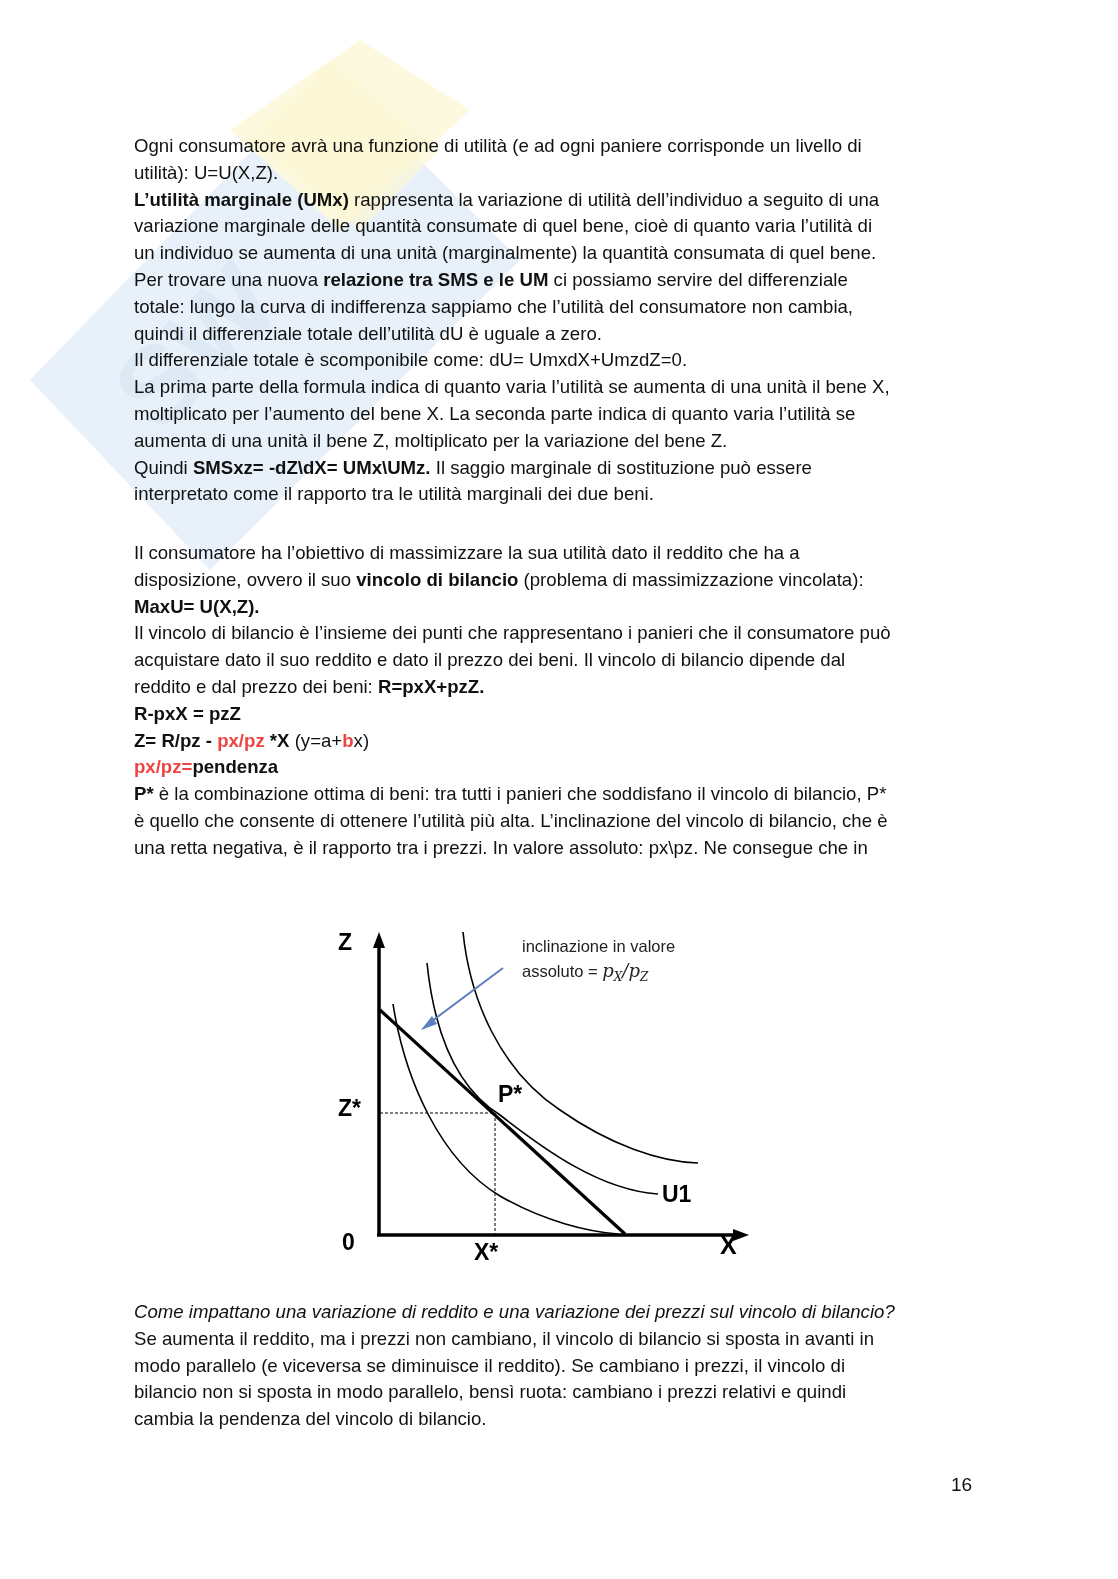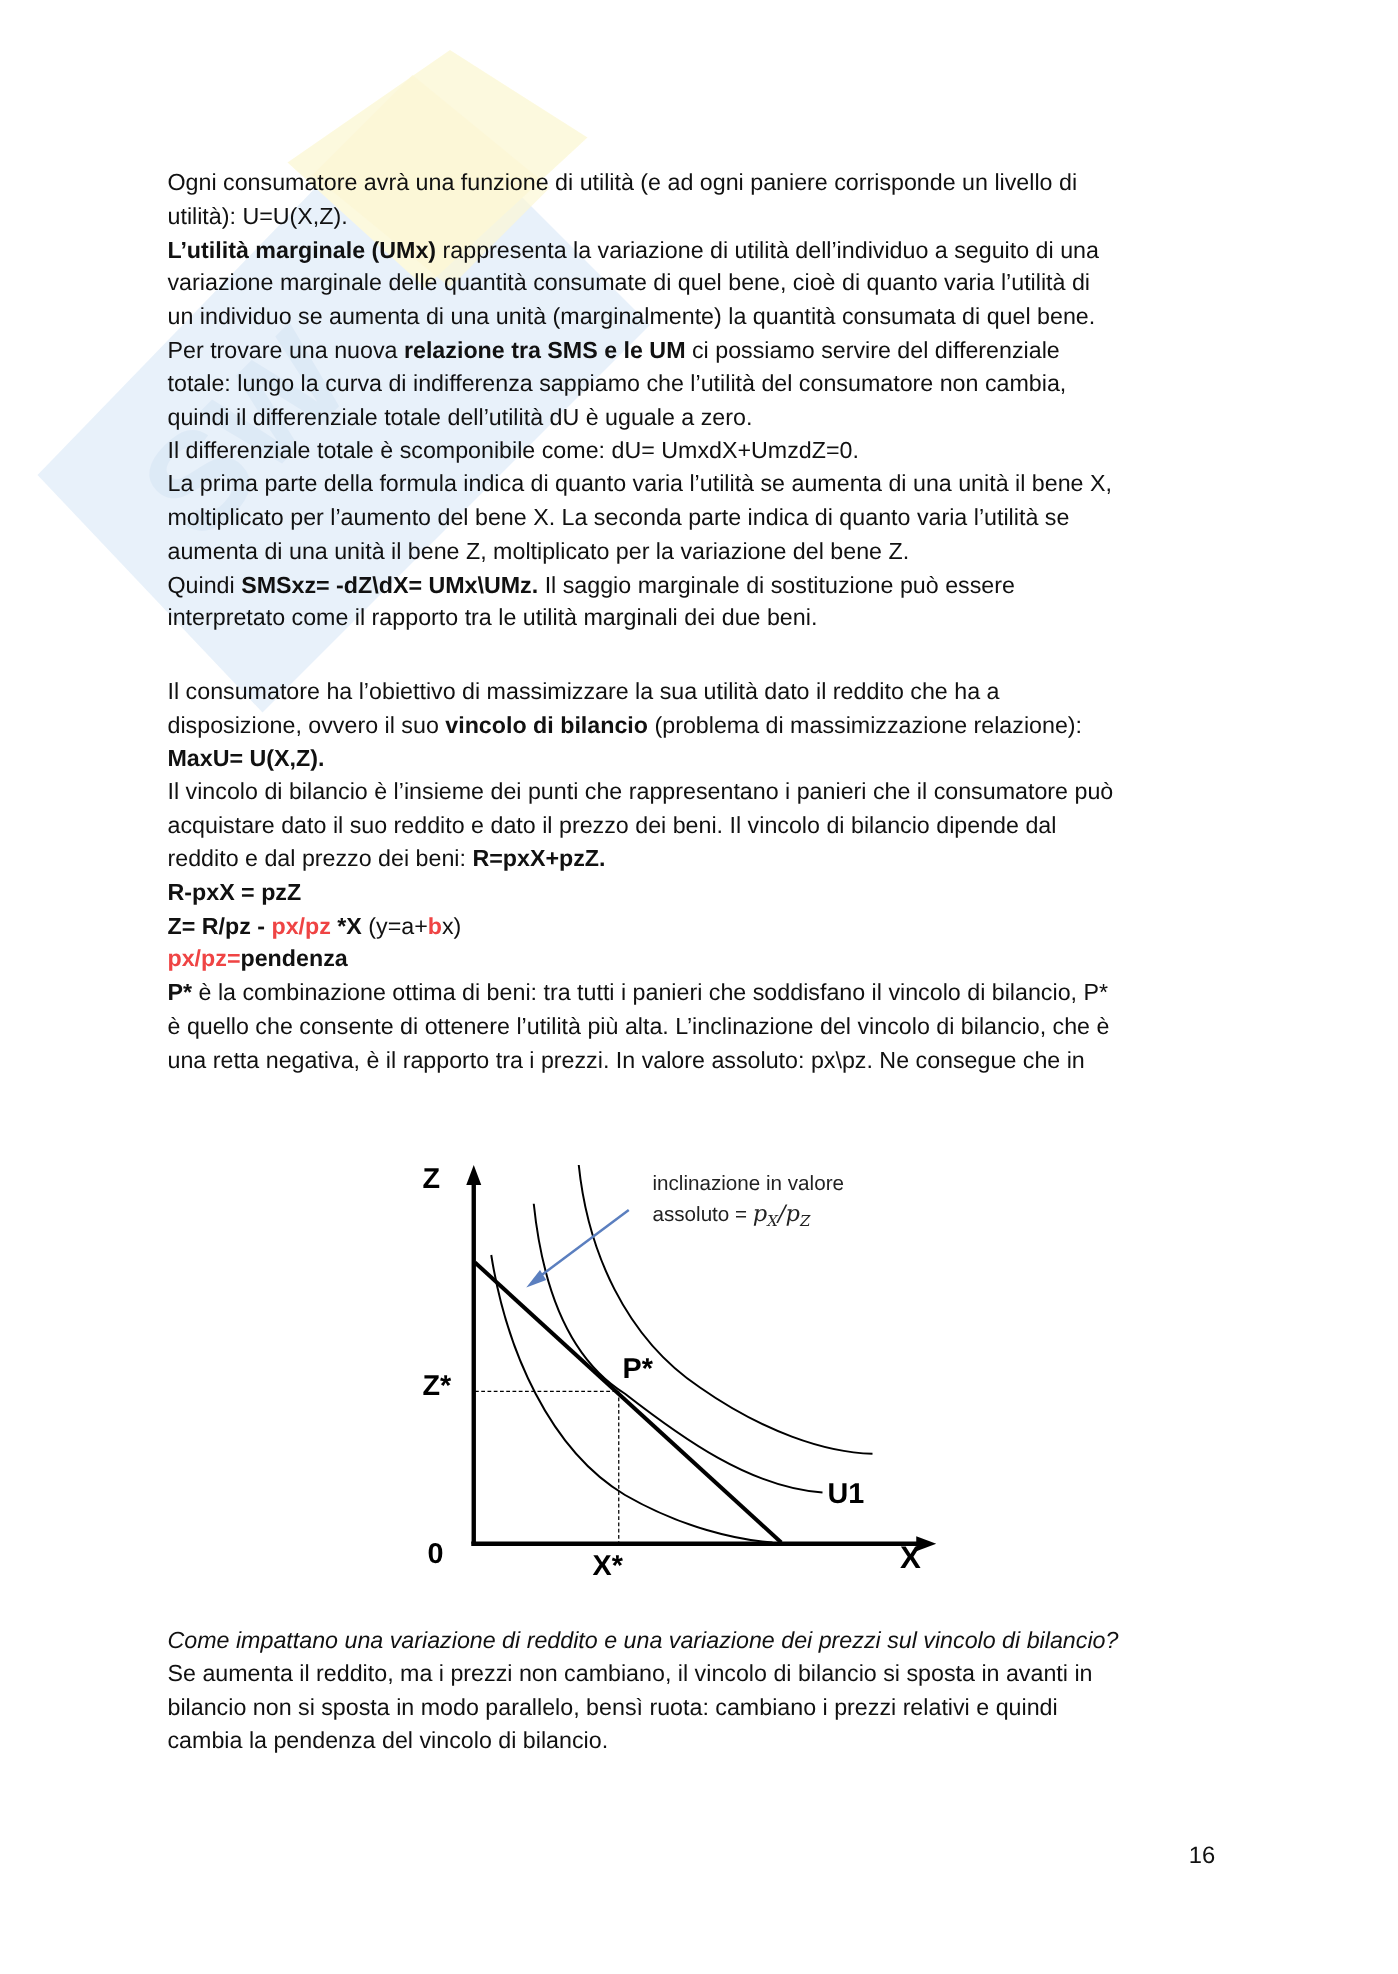--- a/index.html
+++ b/index.html
@@ -50,21 +50,21 @@
     <p><span>Il differenziale totale è scomponibile come: dU= UmxdX+UmzdZ=0.</span></p>
     <p><span>La prima parte della formula indica di quanto varia l’utilità se aumenta di una unità il bene X,</span></p>
     <p><span>moltiplicato per l’aumento del bene X. La seconda parte indica di quanto varia l’utilità se</span></p>
     <p><span>aumenta di una unità il bene Z, moltiplicato per la variazione del bene Z.</span></p>
     <p><span>Quindi </span><span class="b">SMSxz= -dZ\dX= UMx\UMz.</span><span> Il saggio marginale di sostituzione può essere</span></p>
     <p><span>interpretato come il rapporto tra le utilità marginali dei due beni.</span></p>
   </div>
 
   <div class="text-block" style="top:540px;">
     <p><span>Il consumatore ha l’obiettivo di massimizzare la sua utilità dato il reddito che ha a</span></p>
-    <p><span>disposizione, ovvero il suo </span><span class="b">vincolo di bilancio</span><span> (problema di massimizzazione relazione):</span></p>
+    <p><span>disposizione, ovvero il suo </span><span class="b">vincolo di bilancio</span><span> (problema di massimizzazione vincolata):</span></p>
     <p><span class="b">MaxU= U(X,Z).</span></p>
     <p><span>Il vincolo di bilancio è l’insieme dei punti che rappresentano i panieri che il consumatore può</span></p>
     <p><span>acquistare dato il suo reddito e dato il prezzo dei beni. Il vincolo di bilancio dipende dal</span></p>
     <p><span>reddito e dal prezzo dei beni: </span><span class="b">R=pxX+pzZ.</span></p>
     <p><span class="b">R-pxX = pzZ</span></p>
     <p><span class="b">Z= R/pz - </span><span class="b red">px/pz</span><span class="b"> *X</span><span> (y=a+</span><span class="b red">b</span><span>x)</span></p>
     <p><span class="b red">px/pz=</span><span class="b">pendenza</span></p>
     <p><span class="b">P*</span><span> è la combinazione ottima di beni: tra tutti i panieri che soddisfano il vincolo di bilancio, P*</span></p>
     <p><span>è quello che consente di ottenere l’utilità più alta. L’inclinazione del vincolo di bilancio, che è</span></p>
     <p><span>una retta negativa, è il rapporto tra i prezzi. In valore assoluto: px\pz. Ne consegue che in</span></p>
@@ -106,18 +106,19 @@
       <text x="498" y="1102" font-size="23" font-weight="bold">P*</text>
       <text x="662" y="1202" font-size="23" font-weight="bold">U1</text>
       <text class="annotation" x="522" y="952" font-size="16.5" fill="#222">inclinazione in valore</text>
       <text class="annotation" x="522" y="977" font-size="16.5" fill="#222"><tspan>assoluto = </tspan><tspan class="math" font-size="18">p</tspan><tspan class="math" font-size="12" dy="4">X</tspan><tspan class="math" font-size="18" dy="-4">/</tspan><tspan class="math" font-size="18">p</tspan><tspan class="math" font-size="12" dy="4">Z</tspan></text>
     </svg>
   </div>
 
   <div class="text-block" style="top:1299px;">
     <p class="it"><span>Come impattano una variazione di reddito e una variazione dei prezzi sul vincolo di bilancio?</span></p>
     <p><span>Se aumenta il reddito, ma i prezzi non cambiano, il vincolo di bilancio si sposta in avanti in</span></p>
+    <p><span>modo parallelo (e viceversa se diminuisce il reddito). Se cambiano i prezzi, il vincolo di</span></p>
     <p><span>bilancio non si sposta in modo parallelo, bensì ruota: cambiano i prezzi relativi e quindi</span></p>
     <p><span>cambia la pendenza del vincolo di bilancio.</span></p>
   </div>
 
   <div class="page-number">16</div>
 </div>
 
 </body></html>

